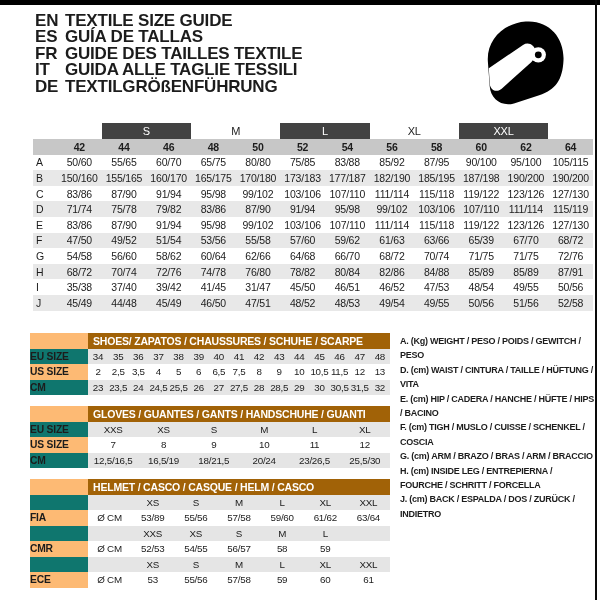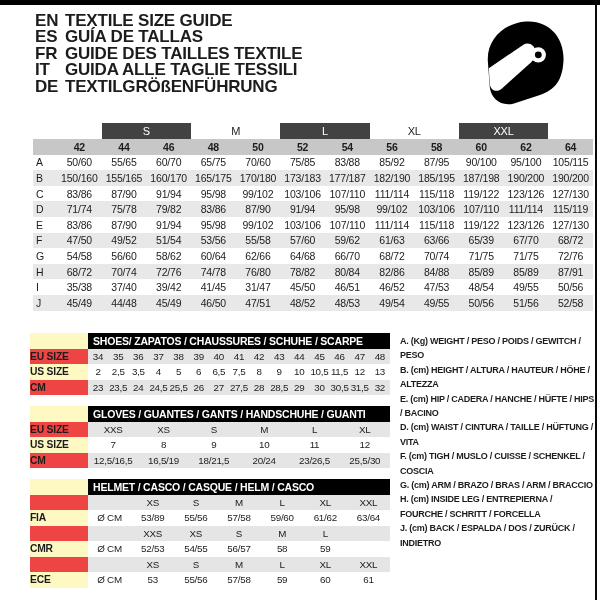--- a/index.html
+++ b/index.html
@@ -38,25 +38,25 @@
   tr.stripe th,tr.stripe td{background:#e8e8e8}
   .row-letter{font-weight:bold;text-align:left !important;padding-left:3px !important}
 
   
   .lower{position:absolute;top:333px;left:30px;width:360px}
   .blk{margin-bottom:11px}
   .blk table{width:360px;border-collapse:collapse;table-layout:fixed;
     font-size:9.8px;letter-spacing:-0.25px}
   .blk td{padding:0;height:15.5px;text-align:center;white-space:nowrap;overflow:hidden}
   .blk .rowlabel{width:58px;text-align:left;font-weight:bold;font-size:10.3px;
-    letter-spacing:-0.2px;background:#fef9c3}
-  .blk .hdr{background:#000000;color:#fff;font-weight:bold;text-align:left;
+    letter-spacing:-0.2px;background:#fdba74}
+  .blk .hdr{background:#a16207;color:#fff;font-weight:bold;text-align:left;
     padding-left:5px;font-size:10.5px;letter-spacing:-0.2px}
   .blk tr.shade td{background:#e5e5e5}
-  .blk tr.shade td.rowlabel{background:#ef4444}
+  .blk tr.shade td.rowlabel{background:#0f766e}
 
   
   .legend{position:absolute;top:334px;left:400px;width:196px;
     font-weight:bold;font-size:9px;line-height:14.4px;letter-spacing:-0.25px}
   .legend-item{margin:0}
 </style>
 </head>
 <body>
 
 <div class="topbar"></div>
@@ -133,21 +133,21 @@
         <th class="num">60</th>
         <th class="num">62</th>
         <th class="num">64</th>
       </tr>
       <tr>
         <th class="row-letter">A</th>
         <td class="val">50/60</td>
         <td class="val">55/65</td>
         <td class="val">60/70</td>
         <td class="val">65/75</td>
-        <td class="val">70/60</td>
+        <td class="val">80/80</td>
         <td class="val">75/85</td>
         <td class="val">83/88</td>
         <td class="val">85/92</td>
         <td class="val">87/95</td>
         <td class="val">90/100</td>
         <td class="val">95/100</td>
         <td class="val">105/115</td>
       </tr>
       <tr class="stripe">
         <th class="row-letter">B</th>
@@ -456,20 +456,19 @@
             <td class="val">60</td>
             <td class="val">61</td>
           </tr>
         </tbody>
       </table>
   </div>
 </div>
 
 <div class="legend">
     <div class="legend-item">A. (Kg) WEIGHT / PESO / POIDS / GEWITCH / PESO</div>
-    <div class="legend-item">B. (cm) HEIGHT / ALTURA / HAUTEUR / HÖHE / ALTEZZA</div>
+    <div class="legend-item">D. (cm) WAIST / CINTURA / TAILLE / HÜFTUNG / VITA</div>
     <div class="legend-item">E. (cm) HIP / CADERA / HANCHE / HÜFTE / HIPS /  BACINO</div>
-    <div class="legend-item">D. (cm) WAIST / CINTURA / TAILLE / HÜFTUNG / VITA</div>
     <div class="legend-item">F.  (cm) TIGH / MUSLO / CUISSE / SCHENKEL / COSCIA</div>
     <div class="legend-item">G. (cm) ARM  / BRAZO / BRAS / ARM / BRACCIO</div>
     <div class="legend-item">H. (cm) INSIDE LEG / ENTREPIERNA / FOURCHE / SCHRITT / FORCELLA</div>
     <div class="legend-item">J. (cm) BACK / ESPALDA / DOS / ZURÜCK / INDIETRO</div>
   </div>
 
 </body></html>

